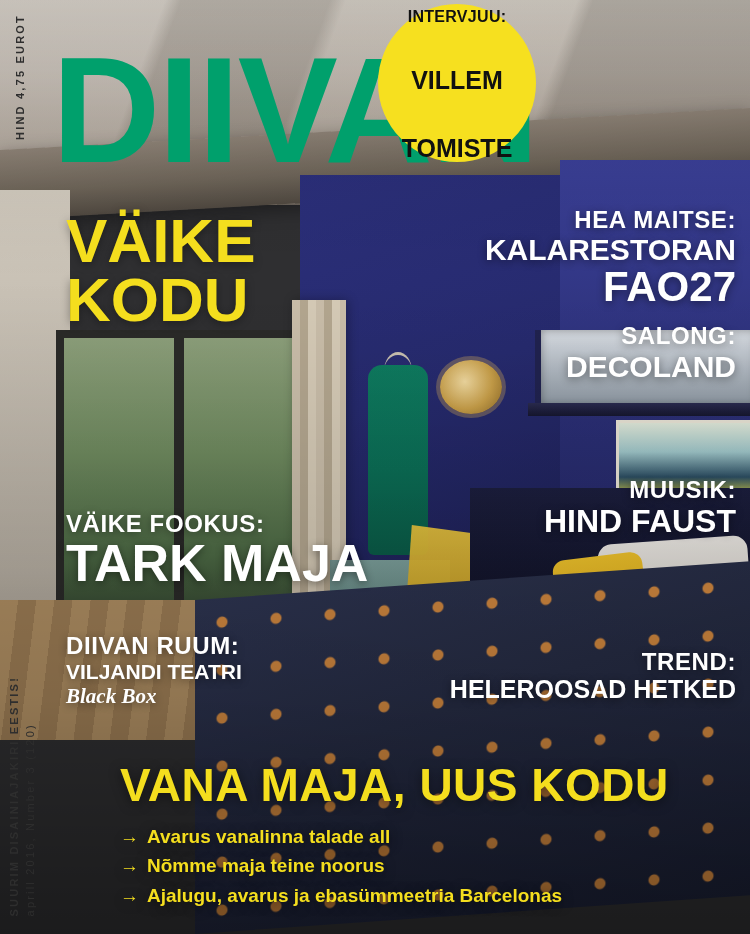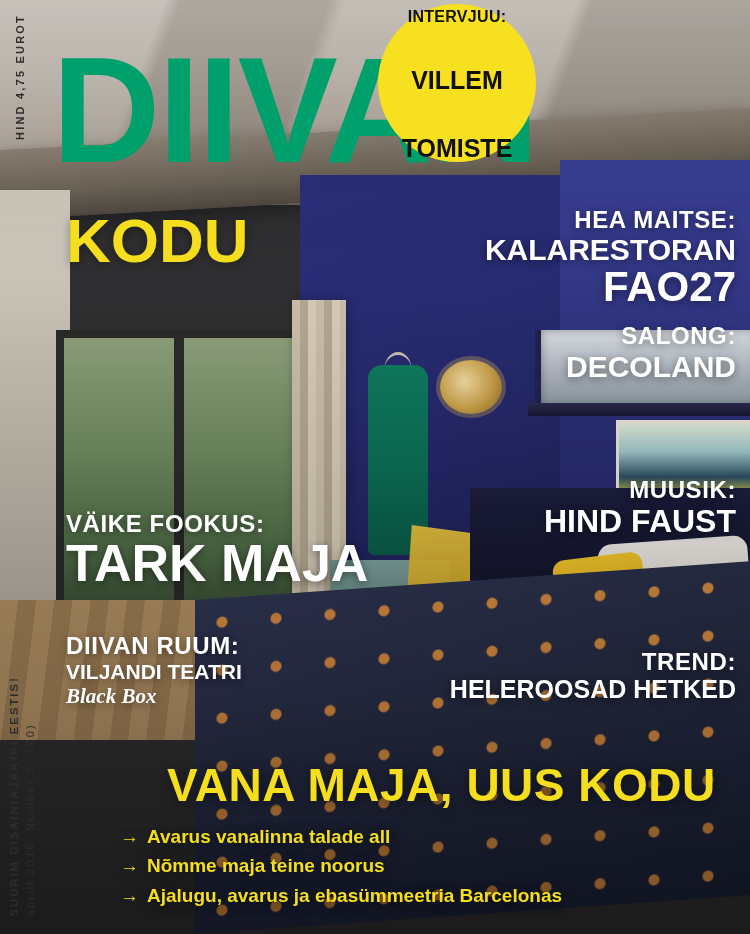--- a/index.html
+++ b/index.html
@@ -292,21 +292,20 @@
     left: 120px;
     top: 762px;
     color: #f4de1e;
     text-shadow: 0 2px 12px rgba(0,0,0,0.5);
   }
   .bottom .headline {
     font-size: 46px;
     font-weight: bold;
     letter-spacing: 0.5px;
     line-height: 1;
-    margin-left: 47px;
   }
   .bottom ul {
     list-style: none;
     margin: 14px 0 0 0;
     padding: 0;
   }
   .bottom li {
     font-size: 19px;
     font-weight: bold;
     line-height: 1.55;
@@ -355,20 +354,21 @@
     </div>
   </div>
 
   <div class="badge">
     <div class="b1">INTERVJUU:</div>
     <div class="b2">VILLEM</div>
     <div class="b3">TOMISTE</div>
   </div>
 
   <div class="main-left">
+    <div>VÄIKE</div>
     <div>KODU</div>
   </div>
 
   <div class="right-block rb-1">
     <div class="kicker">HEA MAITSE:</div>
     <div class="l2">KALARESTORAN</div>
     <div class="l3">FAO27</div>
   </div>
 
   <div class="right-block rb-2">

